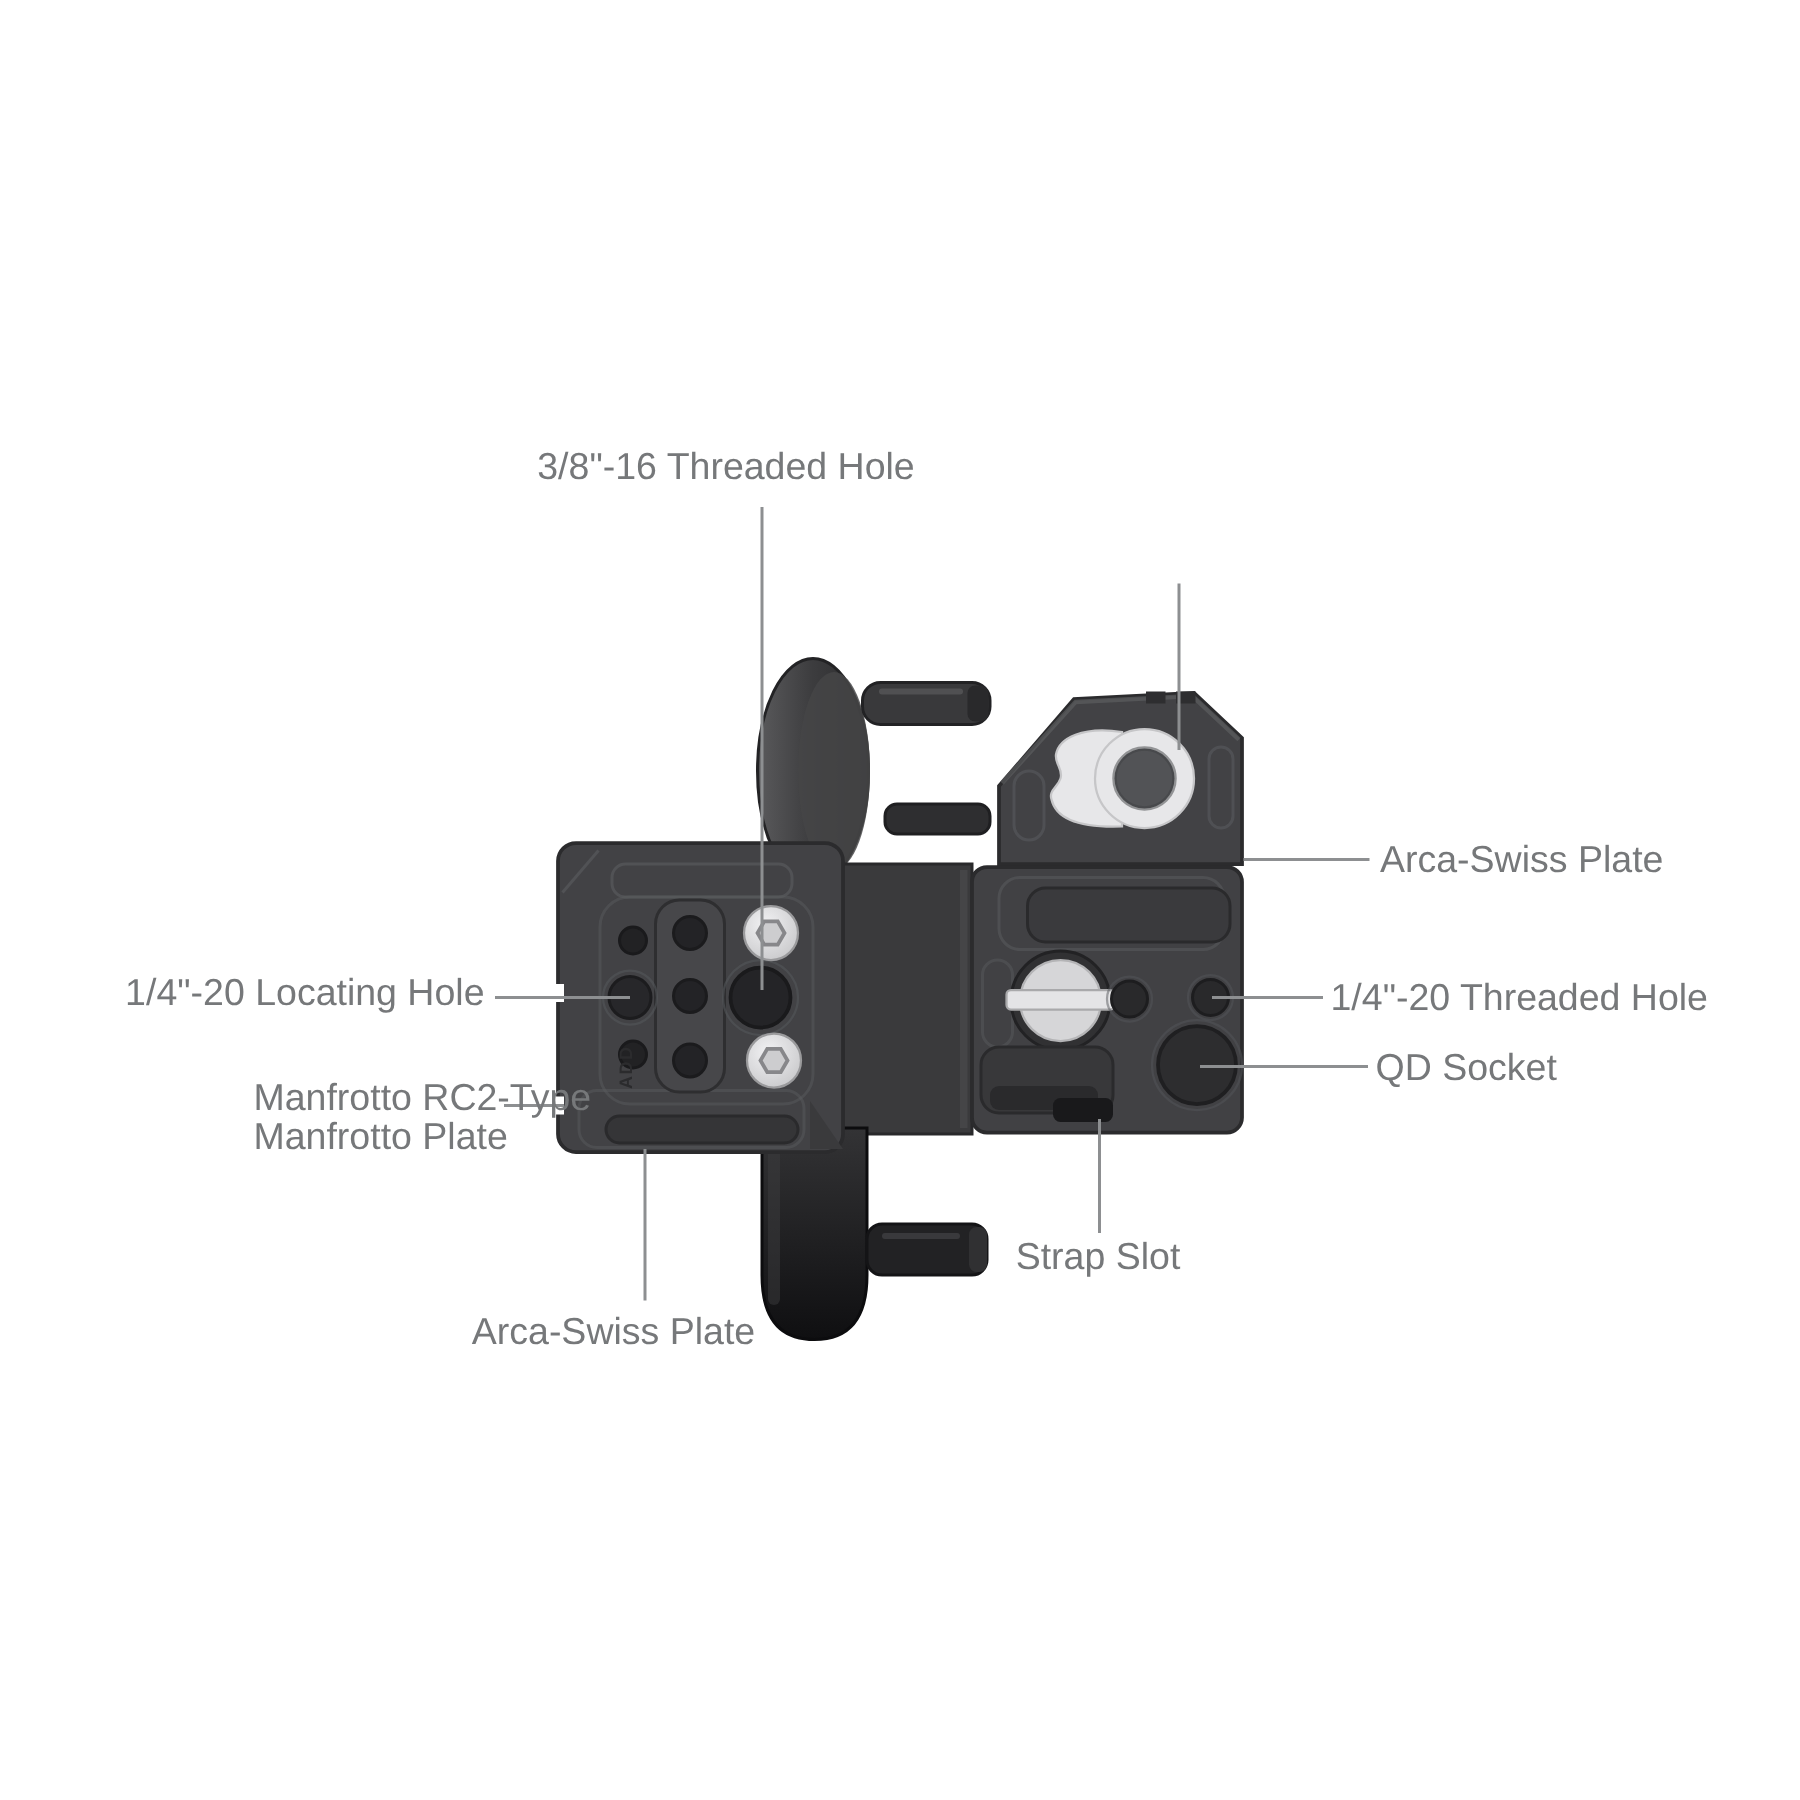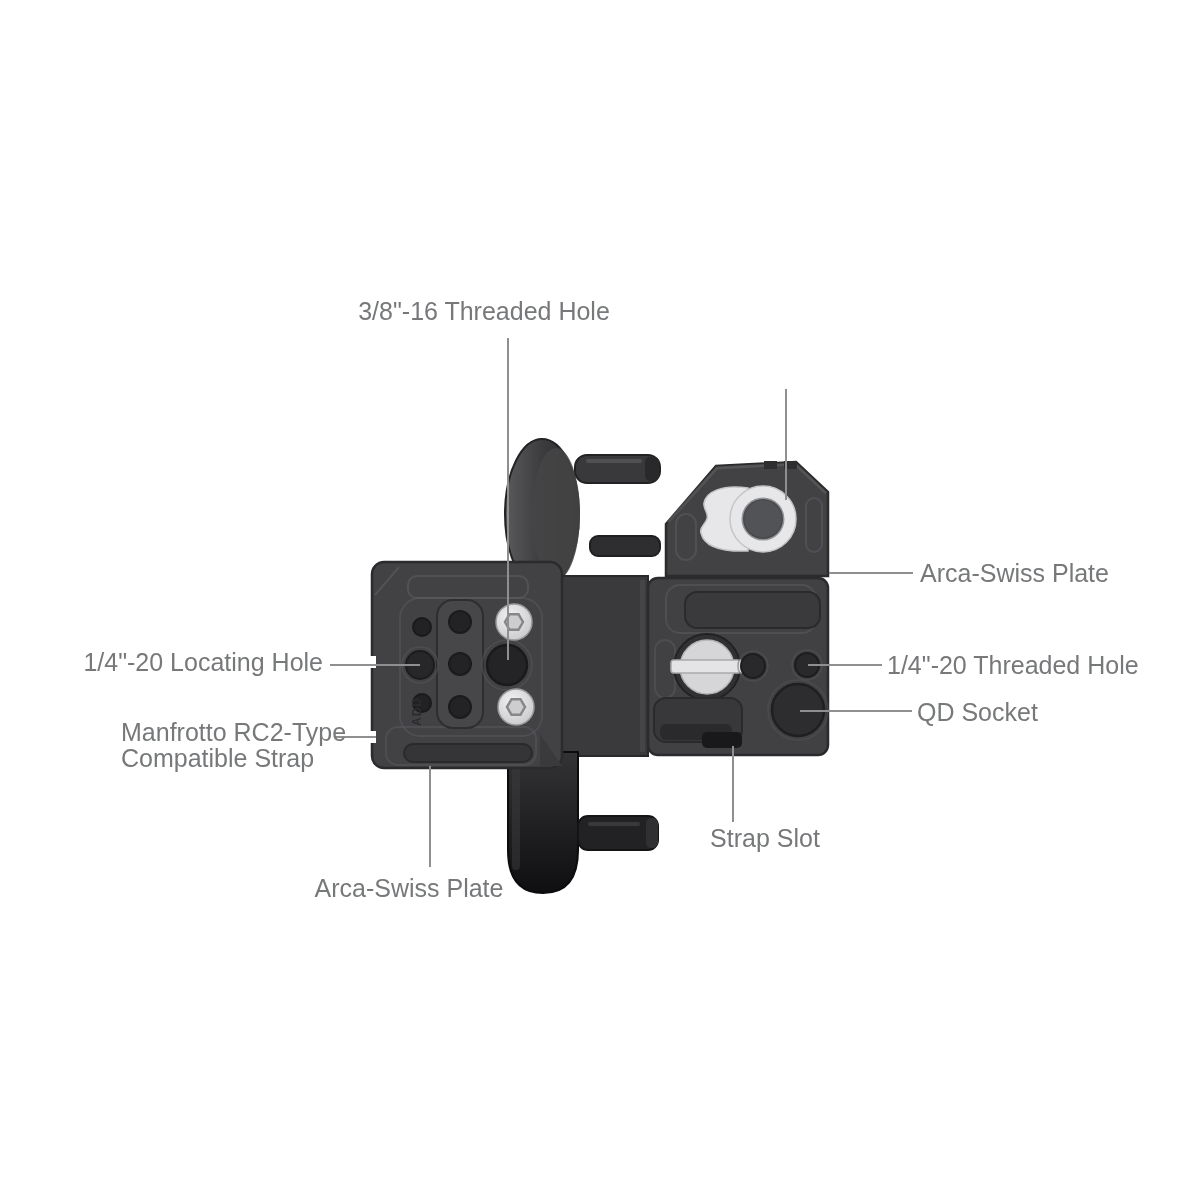--- a/index.html
+++ b/index.html
@@ -2,21 +2,21 @@
 <html><head>
 <meta charset="utf-8">
 <style>
   html,body{margin:0;padding:0;background:#ffffff;}
   #canvas{position:relative;width:1200px;height:1200px;background:#ffffff;overflow:hidden;
           font-family:"Liberation Sans",sans-serif;}
   svg{position:absolute;left:0;top:0;}
   .label{position:absolute;font-size:25px;line-height:29px;color:#76787a;white-space:nowrap;}
   .center{text-align:center;}
   .right{text-align:right;}
-  .two-line{line-height:26px;white-space:nowrap;}
+  .two-line{line-height:26px;white-space:nowrap;margin-left:48px;}
 </style>
 </head>
 <body>
 
 <div id="canvas">
 
   <svg width="1200" height="1200" viewBox="0 0 1200 1200">
     <defs>
       <linearGradient id="gKnob" x1="0" y1="0" x2="1" y2="0">
         <stop offset="0" stop-color="#5a5a5c"></stop>
@@ -135,20 +135,20 @@
   <div class="label" style="left:920px;top:559px">Arca-Swiss Plate</div>
 
   <div class="label" style="left:887px;top:651px">1/4"-20 Threaded Hole</div>
 
   <div class="label" style="left:917px;top:698px">QD Socket</div>
 
   <div class="label right" style="left:23px;top:648px;width:300px">1/4"-20 Locating Hole</div>
 
   <div class="label two-line" style="left:121px;top:719px">
     <div>Manfrotto RC2-Type</div>
-    <div>Compatible Strap</div>
+    <div>Manfrotto Plate</div>
   </div>
 
-  <div class="label center" style="left:665px;top:824px;width:200px">Strap Slot</div>
+  <div class="label center" style="left:632px;top:824px;width:200px">Strap Slot</div>
 
   <div class="label center" style="left:309px;top:874px;width:200px">Arca-Swiss Plate</div>
 
 </div>
 
 </body></html>

